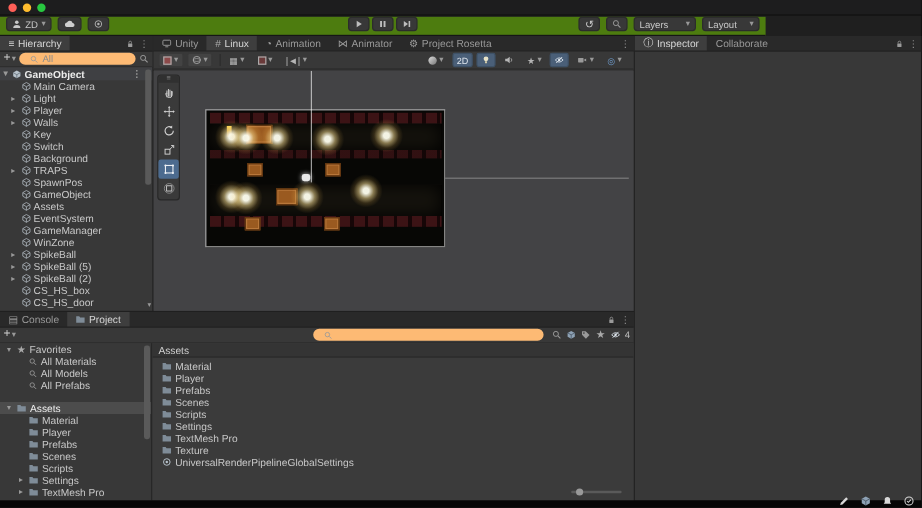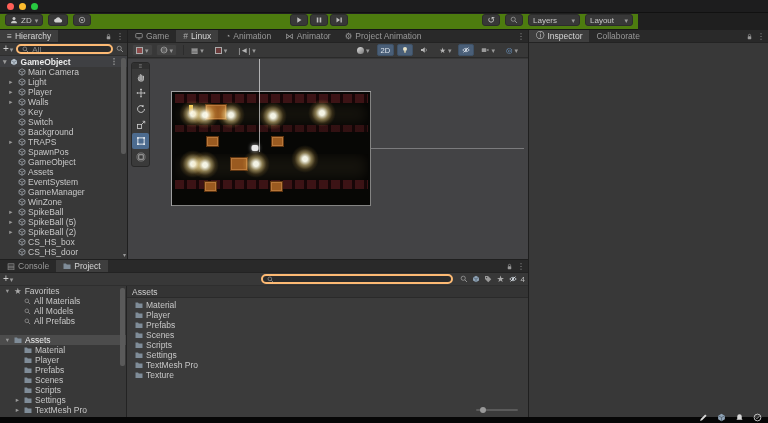--- a/index.html
+++ b/index.html
@@ -33,21 +33,21 @@
 
   .tabbar{height:13px;background:#292929;display:flex;align-items:stretch;border-bottom:1px solid #232323;position:relative}
   .tab{display:flex;align-items:center;gap:3px;padding:0 7px;color:#999;font-size:8.5px;white-space:nowrap}
   .tab.active{background:#3e3e3e;color:#d6d6d6}
   .tab-right{position:absolute;right:3px;top:0;bottom:0;display:flex;align-items:center;gap:4px;color:#9a9a9a}
   .kebab{font-size:8px;color:#9a9a9a}
 
   
   .mini-toolbar{height:13px;background:#383838;border-bottom:1px solid #2e2e2e;display:flex;align-items:center;padding:0 3px;gap:3px}
   .plusbtn{display:flex;align-items:center;gap:1px;color:#ccc;font-size:10px;line-height:1}
-  .searchbox{flex:1;height:10px;background:#2b2b2b;border:2px solid #fdba74;border-radius:5px;display:flex;align-items:center;padding:0 4px;gap:3px;color:#8b8b8b;font-size:8px;min-width:0}
+  .searchbox{flex:1;height:10px;background:#2b2b2b;border:5px solid #fdba74;border-radius:5px;display:flex;align-items:center;padding:0 4px;gap:3px;color:#8b8b8b;font-size:8px;min-width:0}
   .searchbox input{flex:1;background:transparent;border:none;outline:none;color:#ccc;font-size:8px;font-family:"Liberation Sans",sans-serif;min-width:0;height:9px}
   .tree{position:relative;height:203px;overflow:hidden}
   .trow{height:10px;display:flex;align-items:center;gap:2px;padding-left:17px;white-space:nowrap;color:#c8c8c8;font-size:8.5px}
   .trow .exp{width:8px;text-align:center;color:#999;font-size:6.5px;flex:none;margin-left:-10px;margin-right:1px}
   .scene-head{height:11px;display:flex;align-items:center;gap:3px;background:#3f4043;color:#ececec;font-weight:bold;padding:0 3px;font-size:8.5px;position:relative}
   .scene-head .kebab{position:absolute;right:9px}
   .vsb{position:absolute;top:0;right:1px;width:5px;bottom:0}
   .vsb .thumb{position:absolute;left:0;width:5px;background:#5a5a5a;border-radius:2px}
   .sb-arrow{position:absolute;right:1px;bottom:1px;font-size:6px;color:#999}
 
@@ -466,37 +466,37 @@
       <span class="sb-arrow">▾</span>
     </div>
   </div>
 
   <div class="panel p-scene">
     <div class="tabbar">
       <div class="tab">
         <svg class="i8">
             <use href="#monitor"></use>
           </svg>
-        <span>Game</span>
+        <span>Unity</span>
       </div>
       <div class="tab active">
         <span style="color:#aaa">#</span>
         <span>Linux</span>
       </div>
       <div class="tab">
         <span>◔</span>
         <span>Animation</span>
       </div>
       <div class="tab">
         <span>⋈</span>
         <span>Animator</span>
       </div>
       <div class="tab">
         <span>⚙</span>
-        <span>Project Animation</span>
+        <span>Project Rosetta</span>
       </div>
       <div class="tab-right">
         <span class="kebab">⋮</span>
       </div>
     </div>
 
     <div class="scene-toolbar">
       <div class="sbtn">
           <span class="sqglyph"></span>
           <span class="caret">▾</span>
@@ -834,20 +834,26 @@
                 <use href="#folder"></use>
               </svg>
               <span>TextMesh Pro</span>
             </div>
           <div class="frow">
               <svg class="i8">
                 <use href="#folder"></use>
               </svg>
               <span>Texture</span>
             </div>
+          <div class="frow">
+              <svg class="i8">
+                <use href="#gearasset"></use>
+              </svg>
+              <span>UniversalRenderPipelineGlobalSettings</span>
+            </div>
         </div>
         <div class="zoomslider">
             <div class="knob"></div>
           </div>
       </div>
     </div>
   </div>
 
   <div class="statusbar"></div>
   <div class="status-icons">

